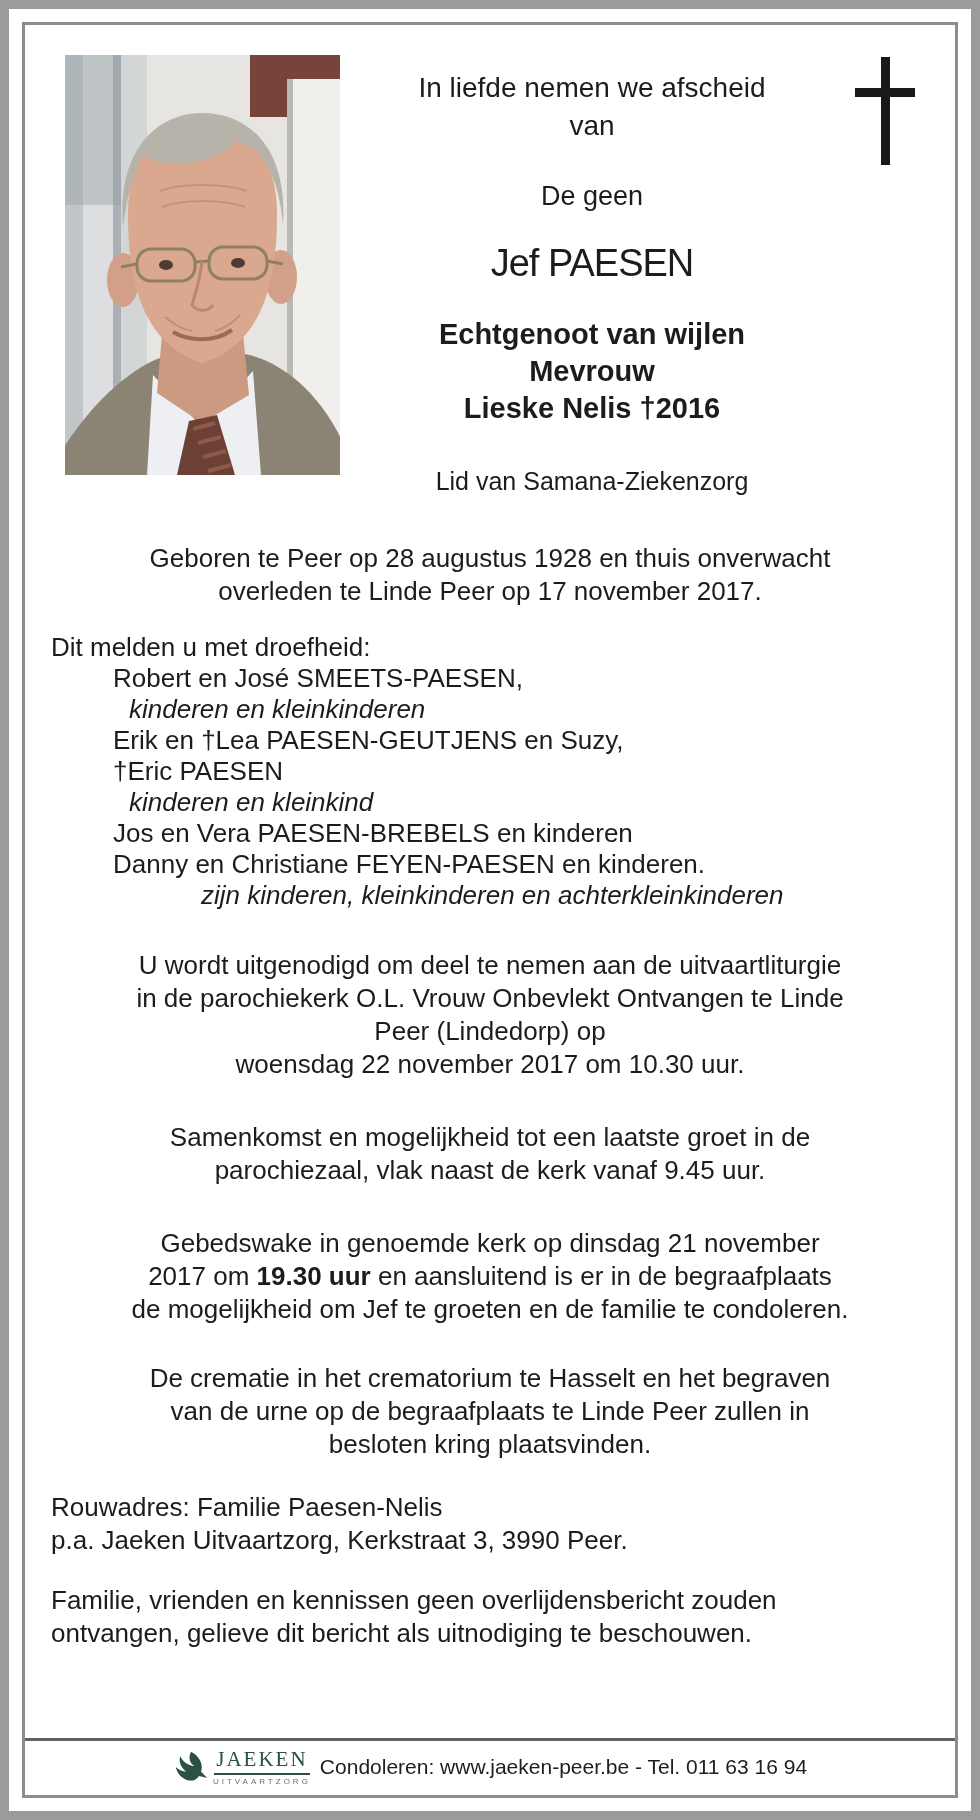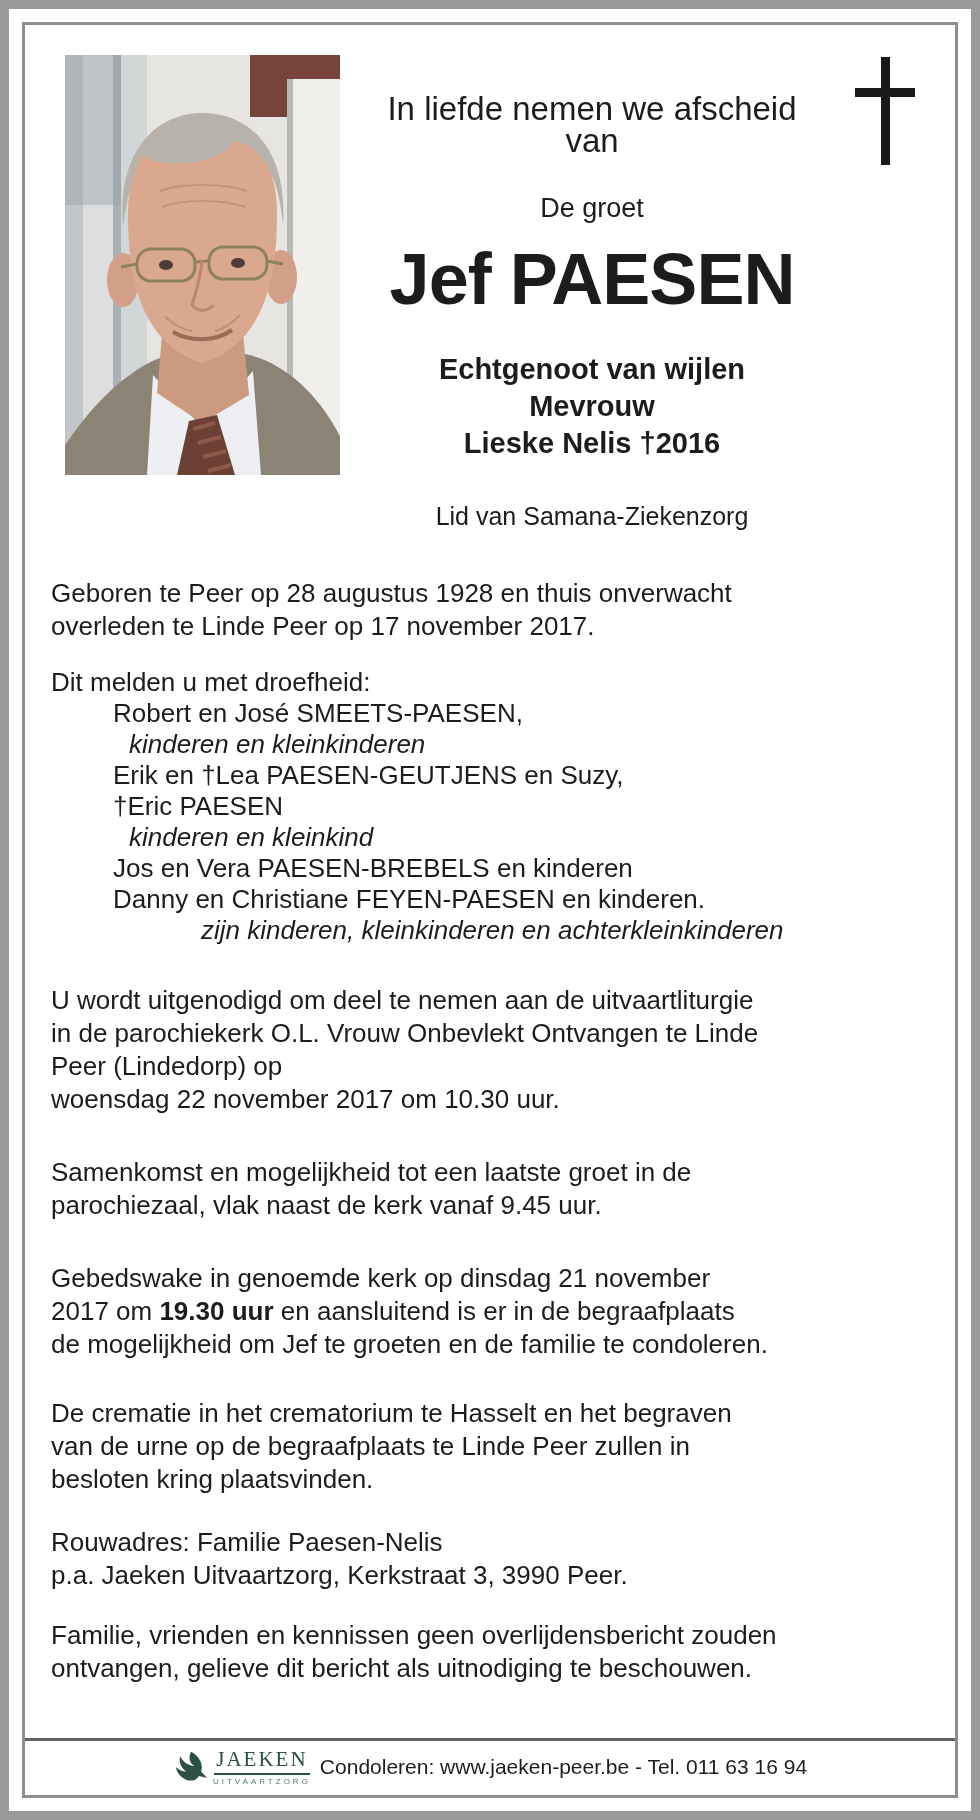--- a/index.html
+++ b/index.html
@@ -10,33 +10,33 @@
   
   .frame-outer { position:absolute; inset:0; border:9px solid #9b9b9b; }
   .frame-inner { position:absolute; left:22px; top:22px; right:22px; bottom:22px; border:3px solid #8d8d8d; }
   .content { position:absolute; left:25px; top:25px; right:25px; bottom:25px; background:#fff; }
 
   
   .header { position:relative; padding:30px 0 0 40px; display:flex; }
   .photo-wrap { width:275px; height:420px; flex:none; overflow:hidden; }
   .photo-wrap svg { display:block; width:275px; height:420px; }
   .header-text { width:480px; margin-left:12px; text-align:center; padding-top:14px; }
-  .intro { font-size:33px; line-height:32px; white-space:pre-line;margin-top:24px; }
+  .intro { font-size:28px; line-height:38px; white-space:pre-line; }
   .salutation { font-size:27px; margin-top:36px; }
-  .deceased-name { font-size:72px; font-weight:bold; letter-spacing:-1px; margin-top:14px; }
+  .deceased-name { font-size:38px; font-weight:normal; letter-spacing:-1px; margin-top:30px; }
   .spouse { font-size:29px; font-weight:bold; line-height:37px; margin-top:31px; white-space:pre-line; }
   .membership { font-size:25px; margin-top:40px; }
   .cross { position:absolute; top:32px; right:40px; width:60px; height:108px; }
   .cross .v { position:absolute; left:26px; top:0; width:9px; height:108px; background:#191919; }
   .cross .h { position:absolute; left:0; top:31px; width:60px; height:9px; background:#191919; }
 
   
   .body-col { padding:0 26px; font-size:26px; line-height:33px; }
   .ml { white-space:pre-line; }
-  .center { }
+  .center { text-align:center; }
   .p-birth { margin-top:46px; }
   .fam-block { margin-top:24px; line-height:31px; }
   .i1 { margin-left:62px; }
   .i2 { margin-left:78px;font-style:italic; }
   .fam-close { margin-left:150px; font-style:italic; }
   .p-liturgy { margin-top:38px; }
   .p-gathering { margin-top:40px; }
   .p-vigil { margin-top:40px; }
   .p-vigil .b { font-weight:bold; }
   .p-cremation { margin-top:36px; }
@@ -93,21 +93,21 @@
         <ellipse cx="173" cy="208" rx="7" ry="5" fill="#4c3c33"></ellipse>
         <path d="M137,206 C135,226 130,240 127,250 C132,257 143,257 148,250" stroke="#b9886e" stroke-width="3" fill="none"></path>
         <path d="M108,277 C125,287 150,287 167,275" stroke="#9c6a56" stroke-width="4" fill="none"></path>
         <path d="M100,262 C112,272 120,275 127,276 M175,260 C166,270 158,274 150,276" stroke="#c08f75" stroke-width="2" fill="none"></path>
       </svg>
     </div>
 
     <div class="header-text">
       <div class="intro ml">In liefde nemen we afscheid
 van</div>
-      <div class="salutation">De groet</div>
+      <div class="salutation">De geen</div>
       <div class="deceased-name">Jef PAESEN</div>
       <div class="spouse ml">Echtgenoot van wijlen
 Mevrouw
 Lieske Nelis  †2016</div>
       <div class="membership">Lid van Samana-Ziekenzorg</div>
     </div>
 
     <div class="cross">
       <div class="v"></div>
         <div class="h"></div>

